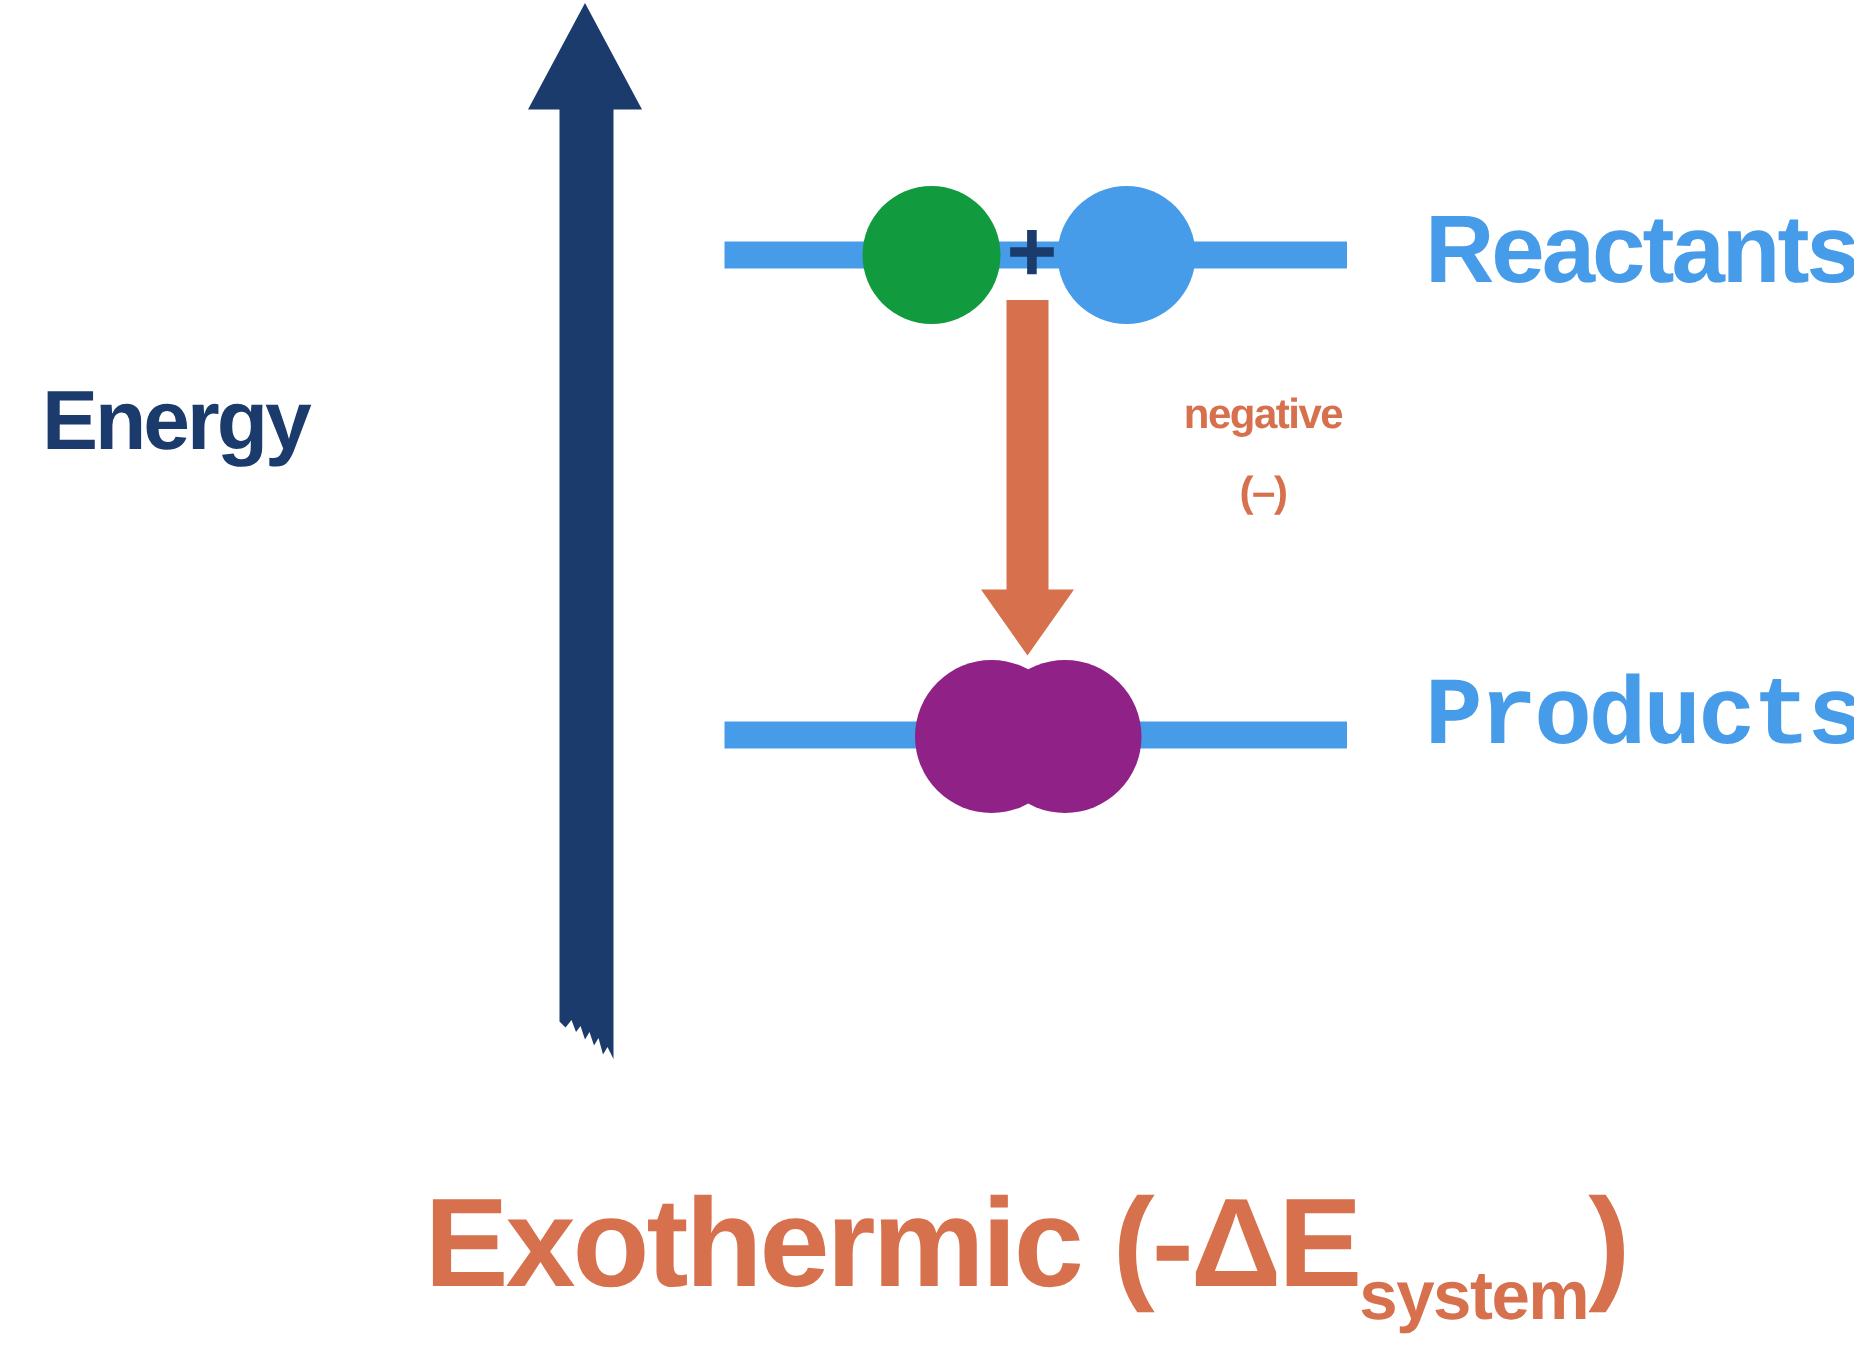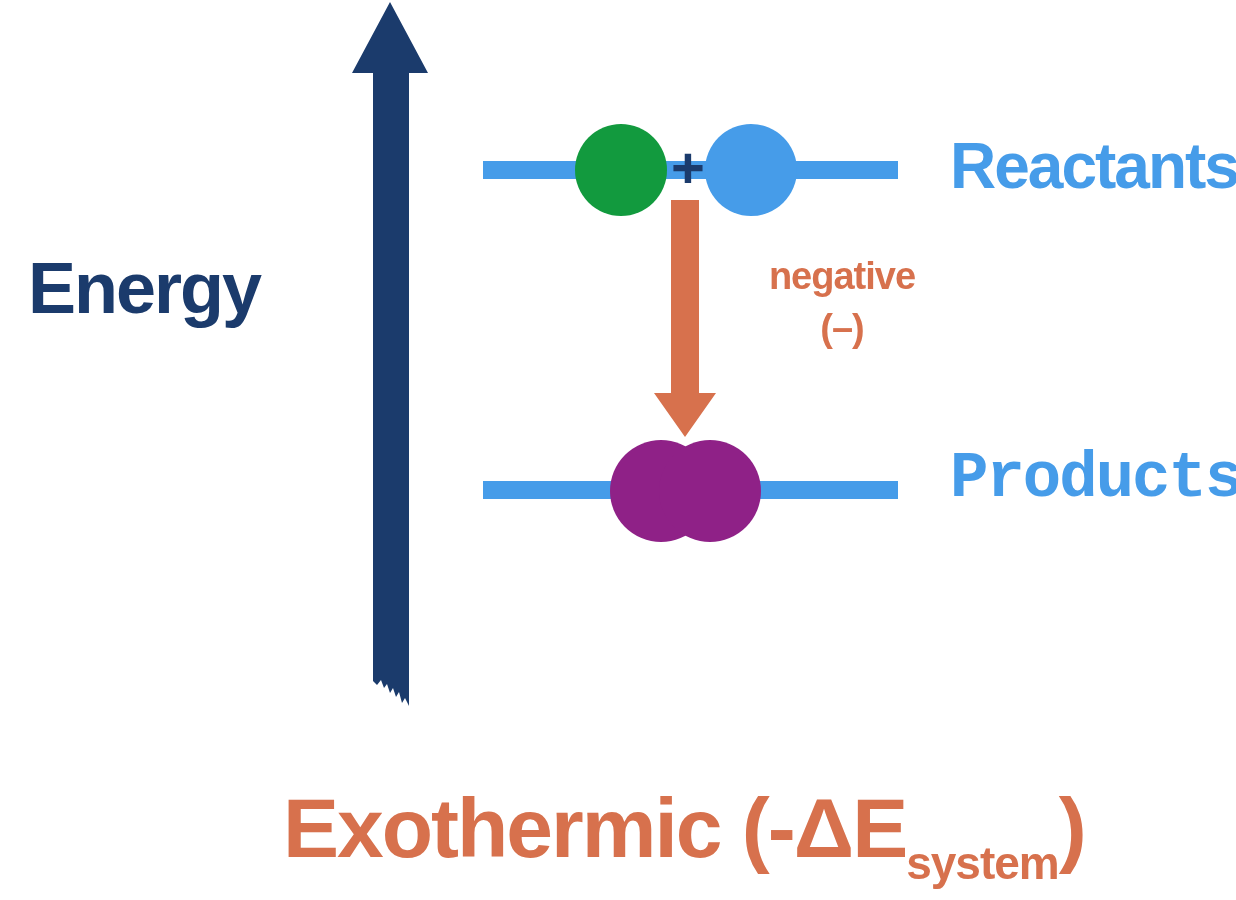--- a/index.html
+++ b/index.html
@@ -14,21 +14,21 @@
     height: 900px;
     background: var(--background, #fff);
     overflow: hidden;
   }
   .abs { position: absolute; }
 
   
   .energy-label {
     left: 28px;
     top: 252px;
-    font-size: 72px;
+    font-size: 56px;
     font-weight: bold;
     letter-spacing: -2px;
     line-height: 1;
     color: var(--navy);
     white-space: nowrap;
   }
 
   
   .level-line {
     height: 18px;
@@ -75,21 +75,21 @@
   }
   .reactants-label { top: 134px; }
   .products-label  { top: 447px; font-family: Liberation Mono, monospace; }
 
   
   .neg-change {
     left: 742px;
     top: 250px;
     width: 200px;
     text-align: center;
-    font-size: 38px;
+    font-size: 28px;
     font-weight: bold;
     line-height: 52px;
     letter-spacing: -1px;
     color: var(--orange);
   }
 
   
   .caption {
     left: 283px;
     top: 786px;

